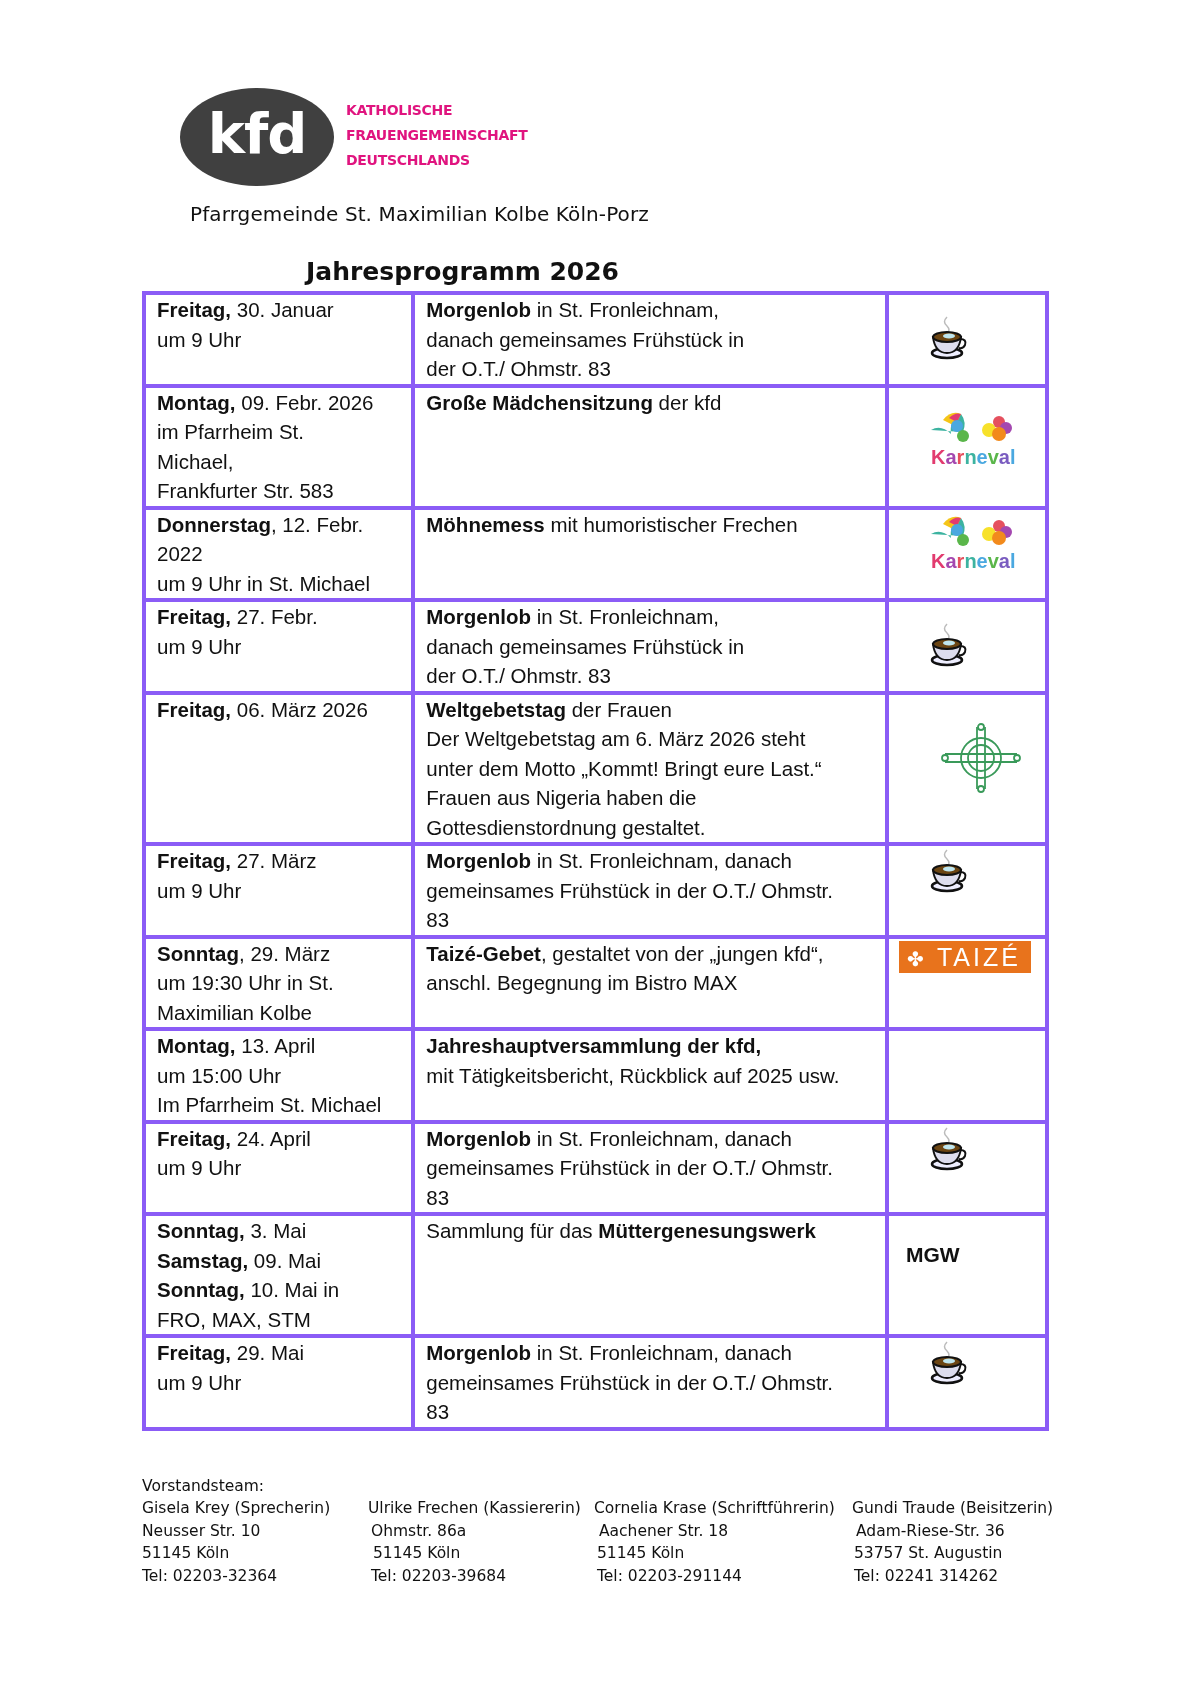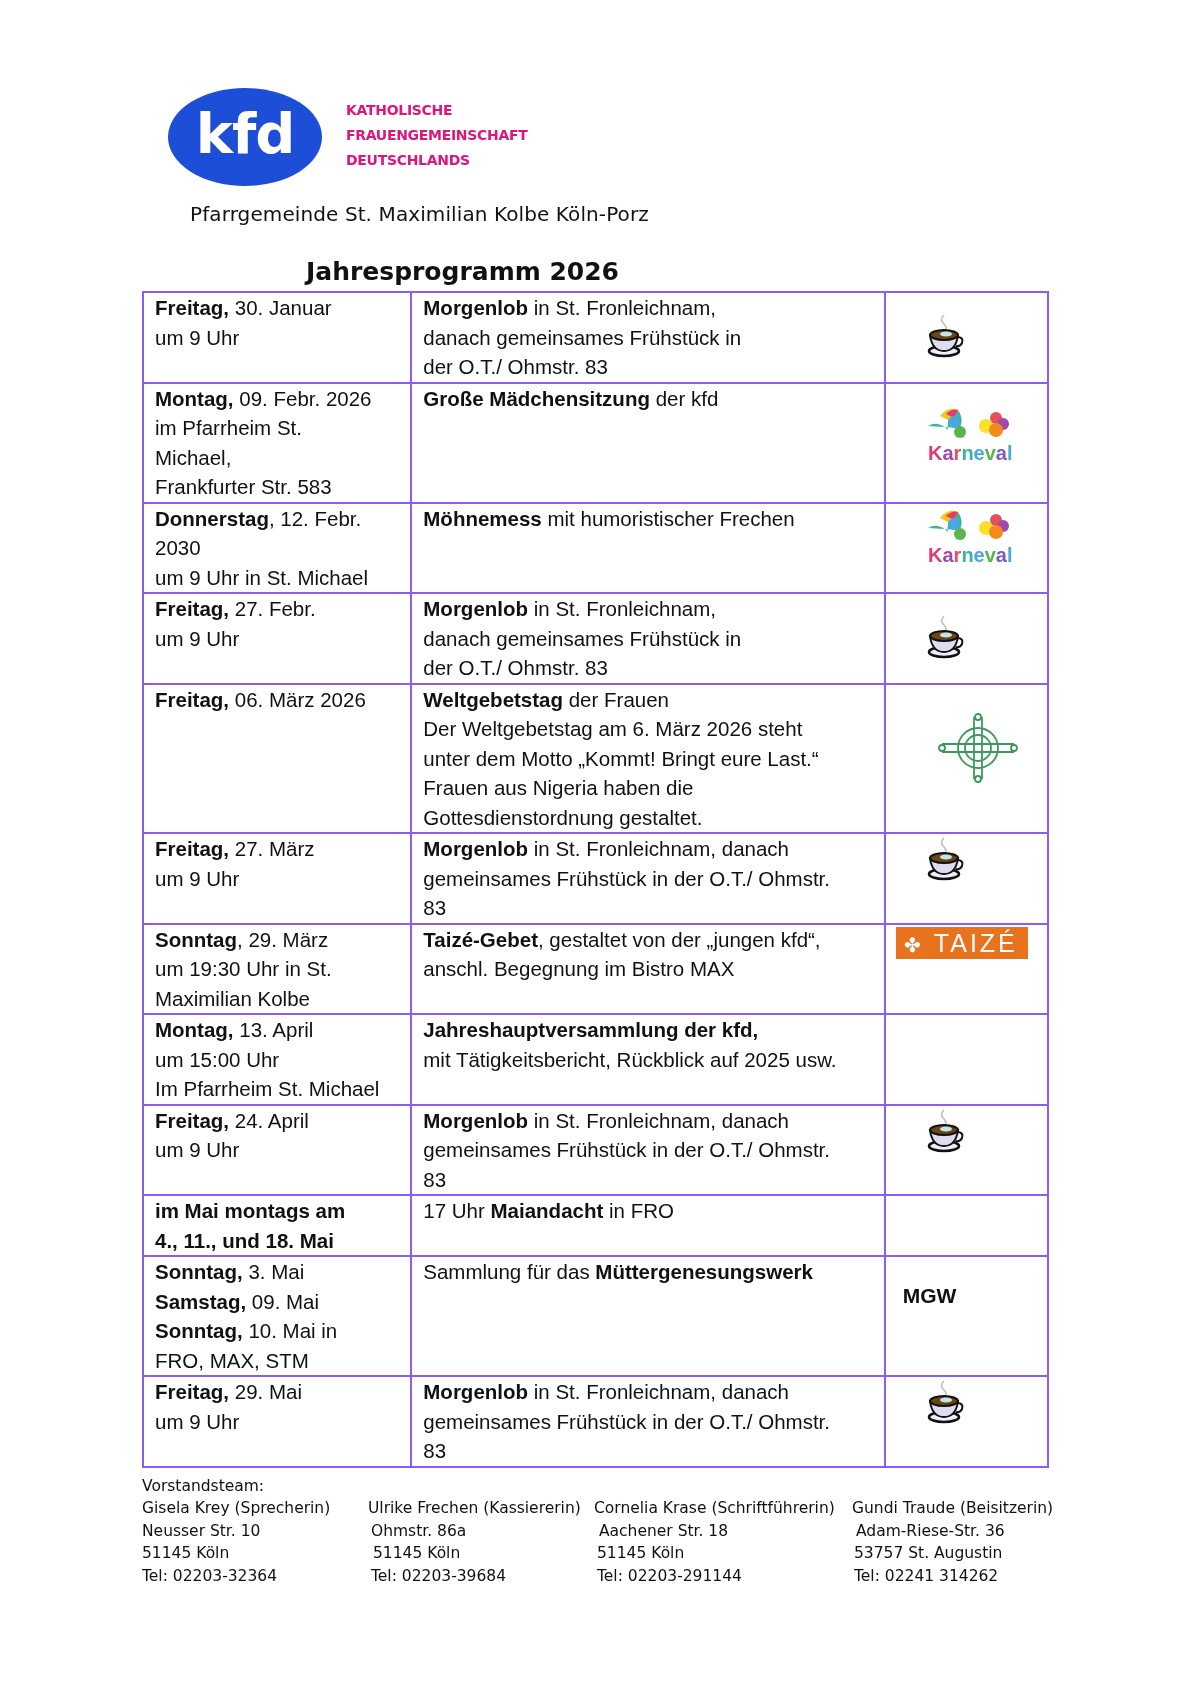--- a/index.html
+++ b/index.html
@@ -1,24 +1,24 @@
 <!DOCTYPE html>
 <html><head>
 <meta charset="utf-8">
 <style>
   html, body { margin:0; padding:0; background:#fff; }
   body { width:1190px; height:1683px; position:relative; overflow:hidden; font-family:"Liberation Sans", sans-serif; color:#111; }
-  .logo { position:absolute; left:168px; top:88px; width:154px; height:98px; border-radius:50%; background:#1d4ed8; }
+  .logo { position:absolute; left:180px; top:88px; width:154px; height:98px; border-radius:50%; background:#404040; }
   .logo-text { position:absolute; left:0; right:0; top:14px; text-align:center; color:#fff; font-family:"DejaVu Sans", sans-serif; font-weight:bold; font-size:56px; letter-spacing:-1px; line-height:64px; }
   .org { position:absolute; left:346px; top:98px; color:#e0147f; font-family:"DejaVu Sans", sans-serif; font-weight:bold; font-size:14px; line-height:25px; letter-spacing:-0.3px; }
   .org div { white-space:nowrap; }
   .parish { position:absolute; left:190px; top:202px; font-family:"DejaVu Sans", sans-serif; font-size:20px; color:#111; letter-spacing:0.1px; }
   .doc-title { position:absolute; left:306px; top:257px; font-family:"DejaVu Sans", sans-serif; font-weight:bold; font-size:25px; color:#111; }
   table.prog { position:absolute; left:142px; top:291px; width:907px; border-collapse:collapse; font-family:"Liberation Sans", sans-serif; font-size:20.5px; line-height:29.5px; }
-  table.prog td { border:2px solid #8b5cf6; vertical-align:top; padding:0 10px 0 11px; }
+  table.prog td { border:4px solid #8b5cf6; vertical-align:top; padding:0 10px 0 11px; }
   td.c1 { width:245px; }
   td.c2 { width:450px; }
   td.c3 { width:140px; position:relative; }
   .b { font-weight:bold; }
   .line { display:block; white-space:nowrap; }
   .icon-wrap { position:absolute;margin-left:28px; }
   .mgw { position:absolute; left:17px; font-weight:bold; font-size:21px; }
   .taize { position:absolute; left:10px; top:2px; width:132px; height:32px; background:#e8731c; color:#fff; font-size:25px; line-height:32px; letter-spacing:3px; }
   .taize .bird { display:inline-block; width:28px; text-align:center; font-size:20px; margin-left:4px; margin-right:6px; }
   .footer { position:absolute; top:1475px; left:142px; font-family:"DejaVu Sans", sans-serif; font-size:15.5px; line-height:22.5px; color:#111; }
@@ -82,21 +82,21 @@
               <circle cx="72" cy="14" r="6" fill="#e5505e"></circle>
               <circle cx="79" cy="20" r="6" fill="#a448b0"></circle>
               <circle cx="72" cy="26" r="7" fill="#f28a1c"></circle>
               <text x="4" y="56" font-family="Liberation Sans, sans-serif" font-size="20" font-weight="bold"><tspan fill="#e23b6f">K</tspan><tspan fill="#a448b0">a</tspan><tspan fill="#e5505e">r</tspan><tspan fill="#3cb3a0">n</tspan><tspan fill="#4aa8e0">e</tspan><tspan fill="#5ab64a">v</tspan><tspan fill="#7a5cc0">a</tspan><tspan fill="#4aa8e0">l</tspan></text>
             </svg></div>
         </td>
       </tr>
       <tr style="height: 89px;">
         <td class="c1">
           <span class="line"><span class="b">Donnerstag</span><span>, 12. Febr.</span></span>
-          <span class="line"><span>2030</span></span>
+          <span class="line"><span>2022</span></span>
           <span class="line"><span>um 9 Uhr in St. Michael</span></span>
         </td>
         <td class="c2">
           <span class="line"><span class="b">Möhnemess</span><span> mit humoristischer Frechen</span></span>
         </td>
         <td class="c3">
           <div class="icon-wrap" style="top: 2px; left: 10px;"><svg width="90" height="62" viewBox="0 0 90 62">
               <path d="M4 22 q10 -6 20 4 q-2 -14 10 -20 q6 8 2 18 z" fill="#3cb3a0"></path>
               <path d="M16 12 q8 -10 18 -6 l-6 12 z" fill="#f5c518"></path>
               <path d="M22 10 q6 -6 12 -4 l-4 8 z" fill="#e23b6f"></path>
@@ -218,30 +218,20 @@
           <div class="icon-wrap" style="top: 2px; left: 12px;"><svg width="40" height="46" viewBox="0 0 40 46">
               <path d="M18 2 q-5 5 0 9 q4 4 0 8" stroke="#bbb" stroke-width="1.5" fill="none"></path>
               <ellipse cx="18" cy="38" rx="15" ry="5" fill="#eef" stroke="#111" stroke-width="2.5"></ellipse>
               <path d="M4 22 q2 16 14 16 q12 0 14 -16 z" fill="#dde" stroke="#111" stroke-width="2"></path>
               <path d="M31 24 q7 0 5 6 q-2 4 -6 3" stroke="#111" stroke-width="2" fill="none"></path>
               <ellipse cx="18" cy="22" rx="14" ry="5" fill="#6b4513" stroke="#111" stroke-width="2"></ellipse>
               <ellipse cx="20" cy="21" rx="6" ry="2.5" fill="#bfe6ef"></ellipse>
             </svg></div>
         </td>
       </tr>
-      <tr style="height: 60px;">
-        <td class="c1">
-          <span class="line"><span class="b">im Mai montags am</span></span>
-          <span class="line"><span class="b">4., 11., und 18. Mai</span></span>
-        </td>
-        <td class="c2">
-          <span class="line"><span>17 Uhr </span><span class="b">Maiandacht</span><span> in FRO</span></span>
-        </td>
-        <td class="c3"></td>
-      </tr>
       <tr style="height: 118px;">
         <td class="c1">
           <span class="line"><span class="b">Sonntag,</span><span> 3. Mai</span></span>
           <span class="line"><span class="b">Samstag,</span><span> 09. Mai</span></span>
           <span class="line"><span class="b">Sonntag,</span><span> 10. Mai in</span></span>
           <span class="line"><span>FRO, MAX, STM</span></span>
         </td>
         <td class="c2">
           <span class="line"><span>Sammlung für das </span><span class="b">Müttergenesungswerk</span></span>
         </td>

